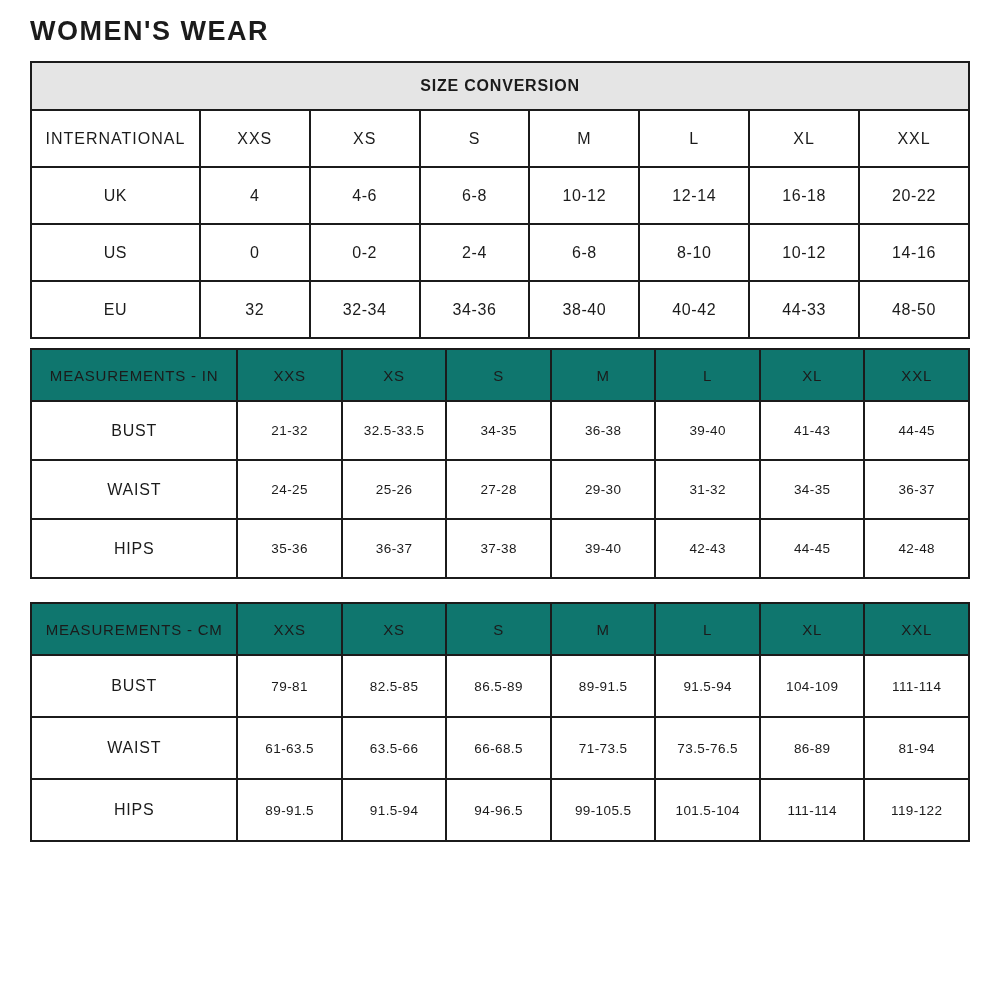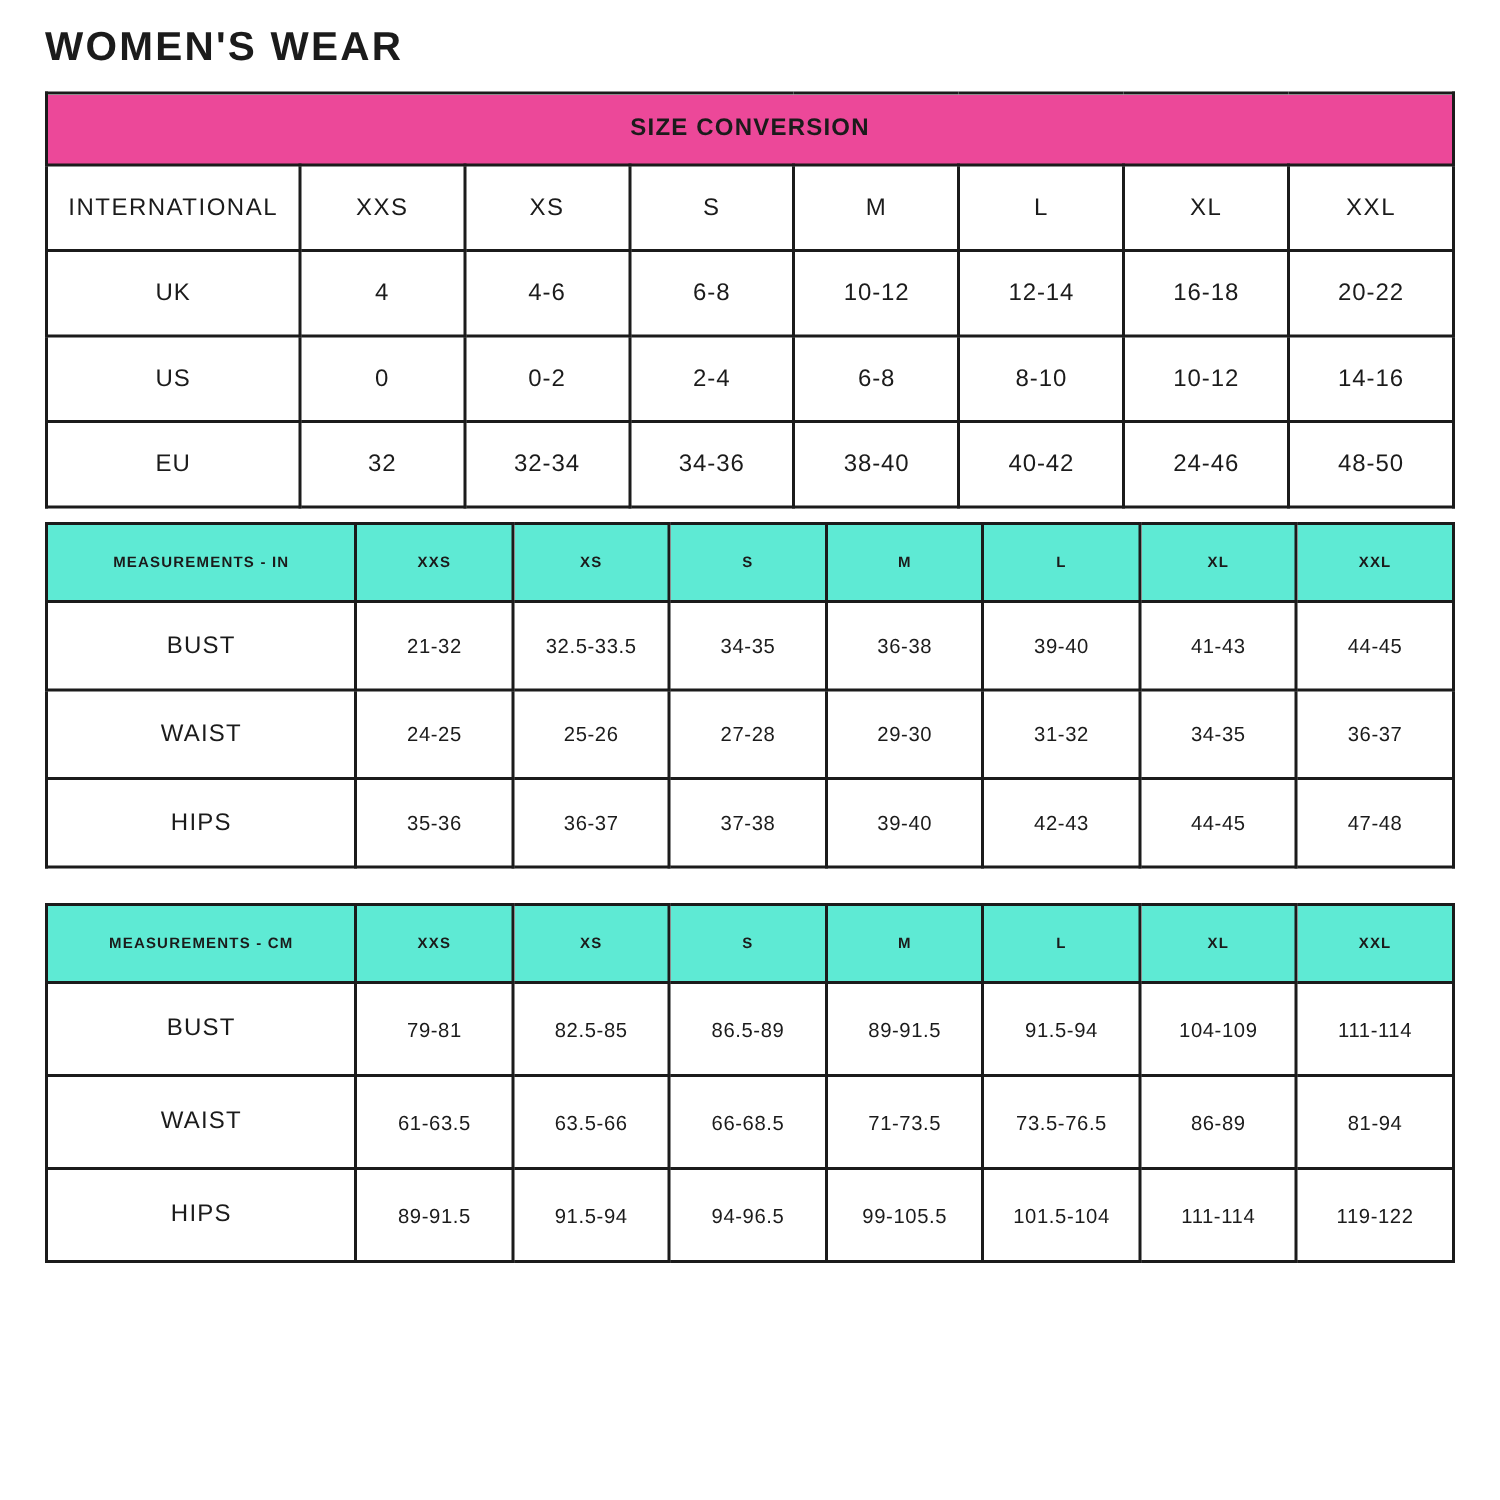--- a/index.html
+++ b/index.html
@@ -25,36 +25,36 @@
     border:2px solid #1b1b1b;
     text-align:center;
     vertical-align:middle;
     padding:0 2px;
     overflow:hidden;
     white-space:nowrap;
   }
   
   .t1 .caption{
     height:46px;
-    background:#ec4899;
+    background:#e5e5e5;
     font-weight:bold;
     font-size:16px;
     letter-spacing:0.8px;
   }
   .t1 td{height:55px;font-size:16px;letter-spacing:0.6px;}
   .t1 .head-row td{font-size:16px;letter-spacing:1px;}
   .c1-label{width:18%;}
   
   .t2,.t3{margin-top:9px;}
   .t3{margin-top:23px;}
   .t2 .head-row td,.t3 .head-row td{
     height:50px;
-    background:#5eead4;
-    font-weight:bold;
-    font-size:10px;
+    background:#0f766e;
+    font-weight:normal;
+    font-size:15px;
     letter-spacing:0.8px;
   }
   .t2 td,.t3 td{height:57px;font-size:13.5px;letter-spacing:0.4px;}
   .t3 td{height:60px;}
   .t2 .rowlabel,.t3 .rowlabel{font-size:16px;letter-spacing:0.8px;}
   .c2-label{width:22%;}
 </style>
 </head>
 <body>
 
@@ -107,21 +107,21 @@
         <td>10-12</td>
         <td>14-16</td>
       </tr>
       <tr>
         <td class="rowlabel">EU</td>
         <td>32</td>
         <td>32-34</td>
         <td>34-36</td>
         <td>38-40</td>
         <td>40-42</td>
-        <td>24-46</td>
+        <td>44-33</td>
         <td>48-50</td>
       </tr>
     </tbody>
   </table>
 
   <table class="tbl t2">
     <colgroup>
         <col class="c2-label">
         <col>
         <col>
@@ -163,21 +163,21 @@
         <td>36-37</td>
       </tr>
       <tr>
         <td class="rowlabel">HIPS</td>
         <td>35-36</td>
         <td>36-37</td>
         <td>37-38</td>
         <td>39-40</td>
         <td>42-43</td>
         <td>44-45</td>
-        <td>47-48</td>
+        <td>42-48</td>
       </tr>
     </tbody>
   </table>
 
   <table class="tbl t3">
     <colgroup>
         <col class="c2-label">
         <col>
         <col>
         <col>

